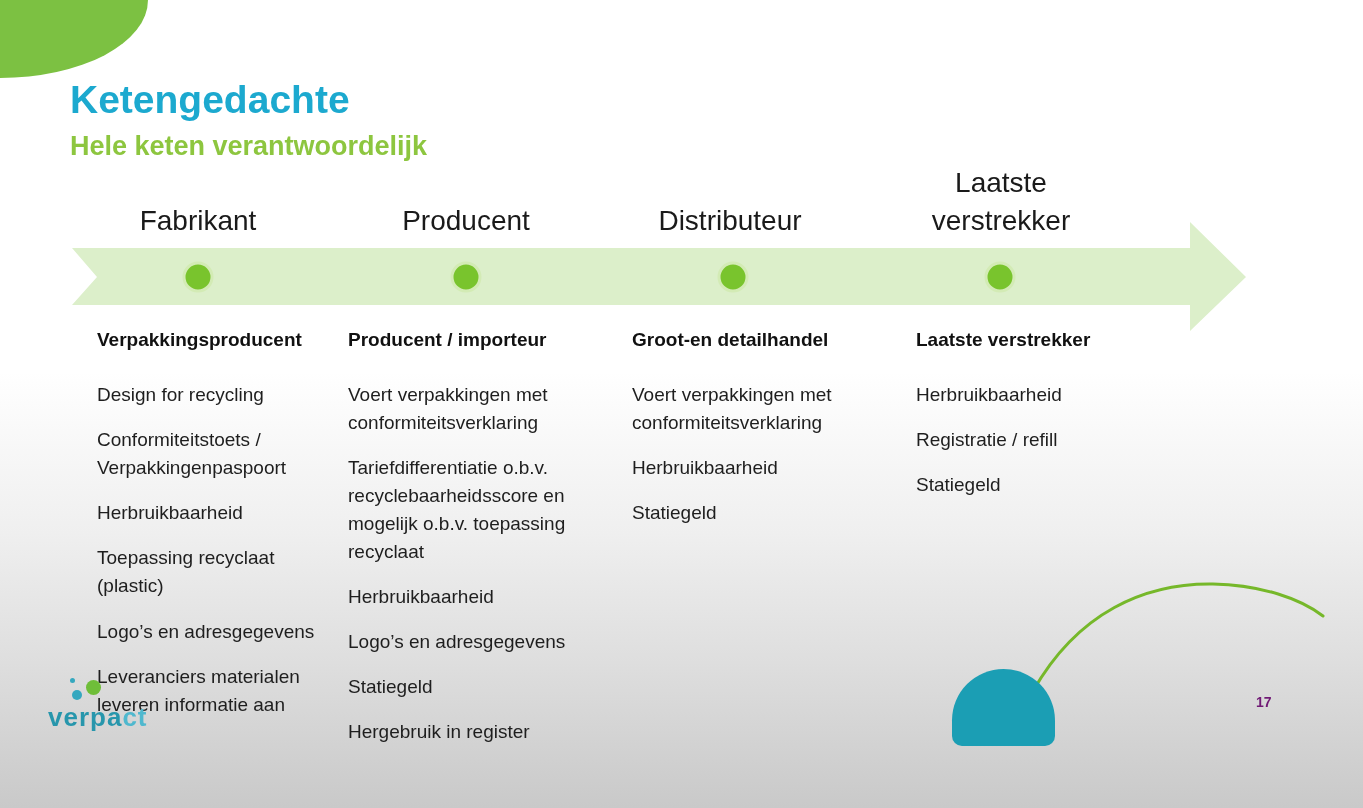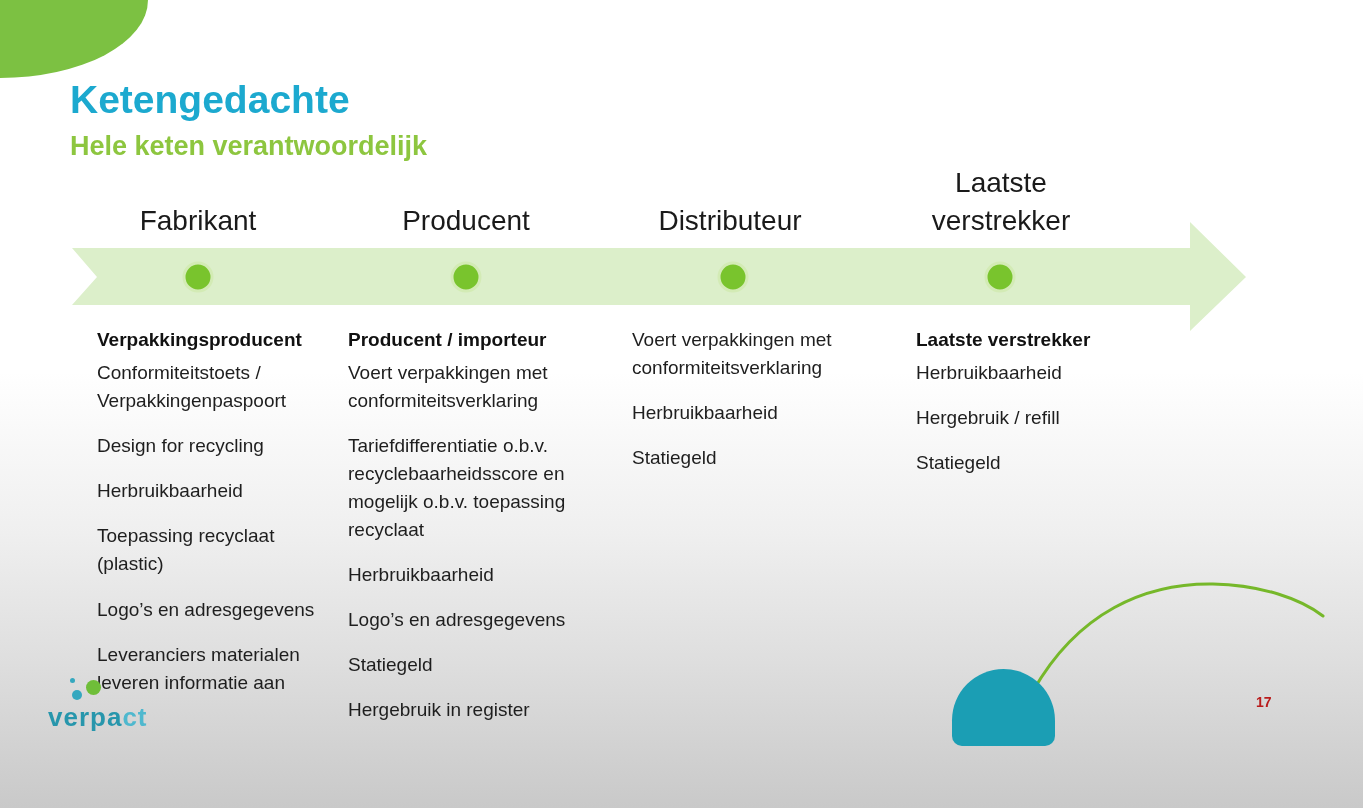--- a/index.html
+++ b/index.html
@@ -44,21 +44,21 @@
 
   
   .columns .stage-col { position: absolute; top: 326px; }
   .columns div.stage-col:nth-of-type(1) { left: 97px;  width: 242px; }
   .columns div.stage-col:nth-of-type(2) { left: 348px; width: 252px; }
   .columns div.stage-col:nth-of-type(3) { left: 632px; width: 242px; }
   .columns div.stage-col:nth-of-type(4) { left: 916px; width: 212px; }
 
   .role {
     font-size: 19px; font-weight: 700; line-height: 28px;
-    margin-bottom: 5px; color: #111;
+    margin-bottom: 27px; color: #111;
   }
   .item { font-size: 19px; line-height: 28px; margin: 0 0 17px; color: #1e1e1e; }
   .columns div.stage-col:nth-of-type(1) .items p:nth-of-type(5) { margin-top: 18px; }
   .columns div.stage-col:nth-of-type(4) .items p:nth-of-type(2) { margin-top: 15px; }
 
   
   .dome {
     position: absolute; left: 952px; top: 669px;
     width: 103px; height: 77px;
     background: #1b9eb4;
@@ -72,21 +72,21 @@
   .logo .dot-teal   { left: 26px; top: 18px; width: 10px; height: 10px; background: #35a8bf; }
   .logo .dot-small  { left: 24px; top: 6px;  width: 5px;  height: 5px;  background: #35a8bf; }
   .logo-text {
     position: absolute; left: 2px; top: 30px;
     font-size: 26px; font-weight: 700; letter-spacing: 1px; color: #2796ac;
   }
   .logo-text .lt2 { color: #4fb8ce; }
 
   .page-number {
     position: absolute; left: 1256px; top: 694px;
-    font-size: 14px; font-weight: 700; color: #b91c1c;
+    font-size: 14px; font-weight: 700; color: #701a75;
   }
 </style>
 </head>
 <body>
 
 <div class="slide">
 
   <div class="corner-shape"></div>
 
   <h1 class="title">Ketengedachte</h1>
@@ -122,24 +122,24 @@
         <span>Laatste verstrekker</span>
       </div>
     </div>
 
   <div class="columns">
 
       <div class="stage-col">
         <p class="role">Verpakkingsproducent</p>
         <div class="items">
 
+            <p class="item">Design for recycling</p>
+
             <p class="item">Conformiteitstoets / Verpakkingenpaspoort</p>
 
-            <p class="item">Design for recycling</p>
-
             <p class="item">Herbruikbaarheid</p>
 
             <p class="item">Toepassing recyclaat (plastic)</p>
 
             <p class="item">Logo’s en adresgegevens</p>
 
             <p class="item">Leveranciers materialen leveren informatie aan</p>
           </div>
       </div>
 
@@ -155,37 +155,38 @@
 
             <p class="item">Logo’s en adresgegevens</p>
 
             <p class="item">Statiegeld</p>
 
             <p class="item">Hergebruik in register</p>
           </div>
       </div>
 
       <div class="stage-col">
+        <p class="role">Groot-en detailhandel</p>
         <div class="items">
 
             <p class="item">Voert verpakkingen met conformiteitsverklaring</p>
 
             <p class="item">Herbruikbaarheid</p>
 
             <p class="item">Statiegeld</p>
           </div>
       </div>
 
       <div class="stage-col">
         <p class="role">Laatste verstrekker</p>
         <div class="items">
 
             <p class="item">Herbruikbaarheid</p>
 
-            <p class="item">Hergebruik / refill</p>
+            <p class="item">Registratie / refill</p>
 
             <p class="item">Statiegeld</p>
           </div>
       </div>
     </div>
 
   <div class="dome"></div>
 
   <div class="logo">
     <span class="dot dot-small"></span>

